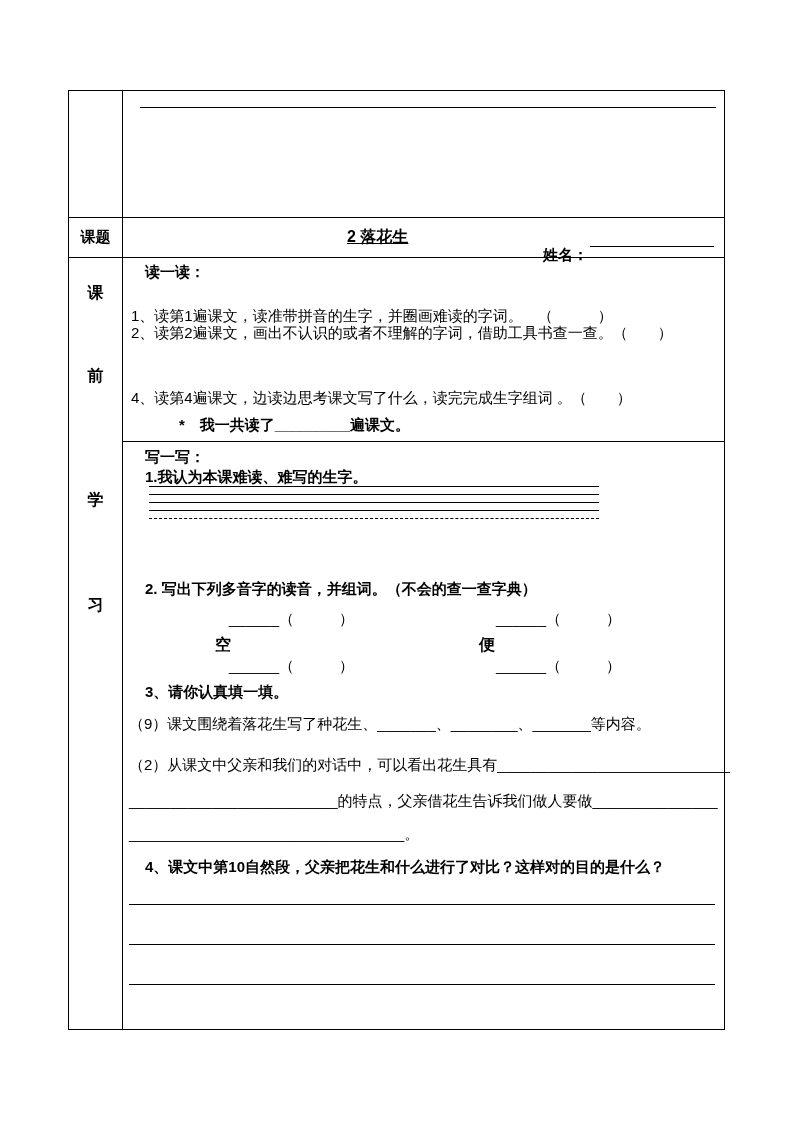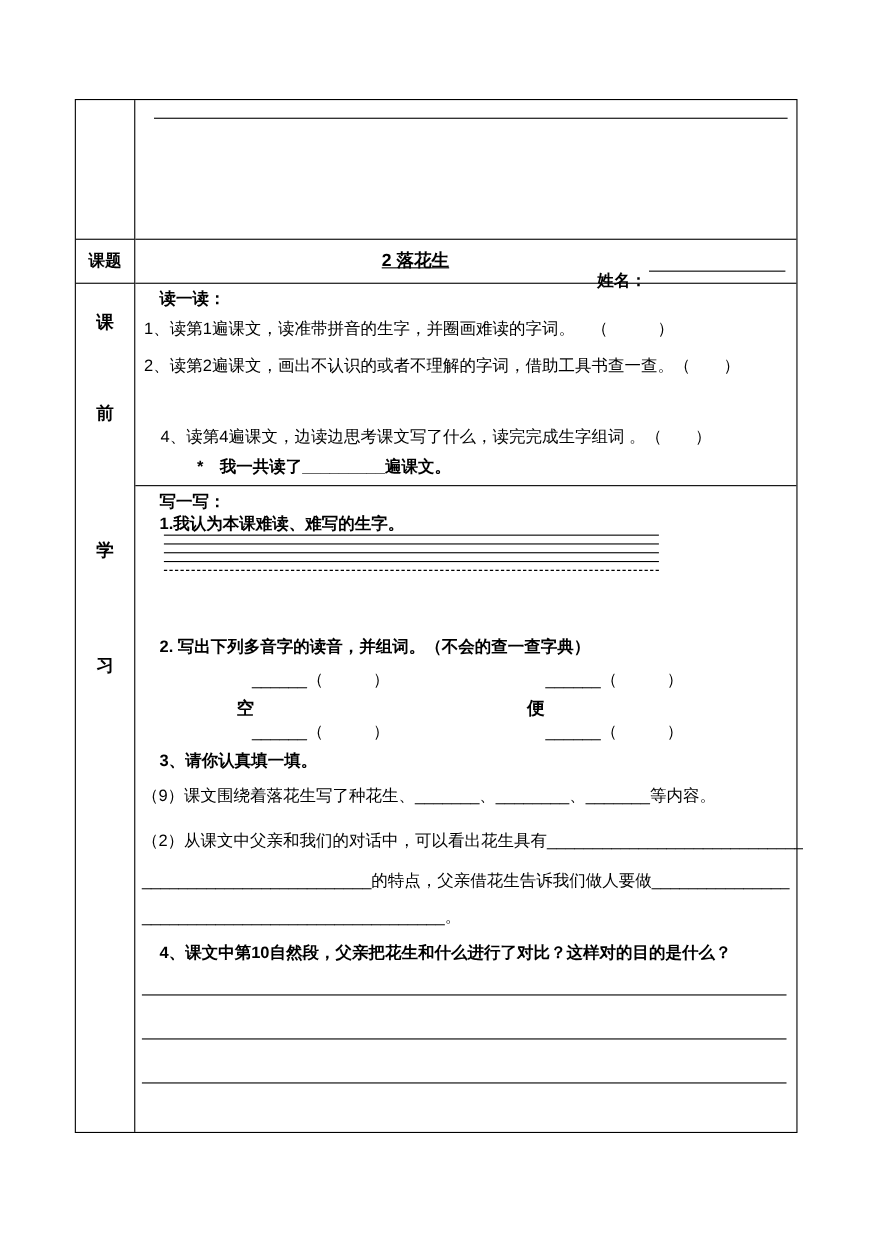--- a/index.html
+++ b/index.html
@@ -54,23 +54,23 @@
       </div>
 
       <div class="cell h-r2">
         <span class="doc-title">2 落花生</span>
         <span class="name-label">姓名：</span>
         <span class="name-line"></span>
       </div>
 
       <div class="cell h-r3a">
         <div class="t b" style="left:6px;top:4px">读一读：</div>
-        <div class="t" style="left:8px;top:32px">1、读第1遍课文，读准带拼音的生字，并圈画难读的字词。　（　　　）</div>
+        <div class="t" style="left:8px;top:48px">1、读第1遍课文，读准带拼音的生字，并圈画难读的字词。　（　　　）</div>
         <div class="t" style="left:8px;top:65px">2、读第2遍课文，画出不认识的或者不理解的字词，借助工具书查一查。（　　）</div>
-        <div class="t" style="left:23px;top:130px">4、读第4遍课文，边读边思考课文写了什么，读完完成生字组词 。（　　）</div>
+        <div class="t" style="left:8px;top:130px">4、读第4遍课文，边读边思考课文写了什么，读完完成生字组词 。（　　）</div>
         <div class="t b" style="left:40px;top:157px">*　我一共读了_________遍课文。</div>
       </div>
 
       <div class="cell grow">
         <div class="t b" style="left:6px;top:5px">写一写：</div>
         <div class="t b" style="left:6px;top:25px">1.我认为本课难读、难写的生字。</div>
 
         <div class="lines-block">
           <div class="wline"></div>
           <div class="wline"></div>

